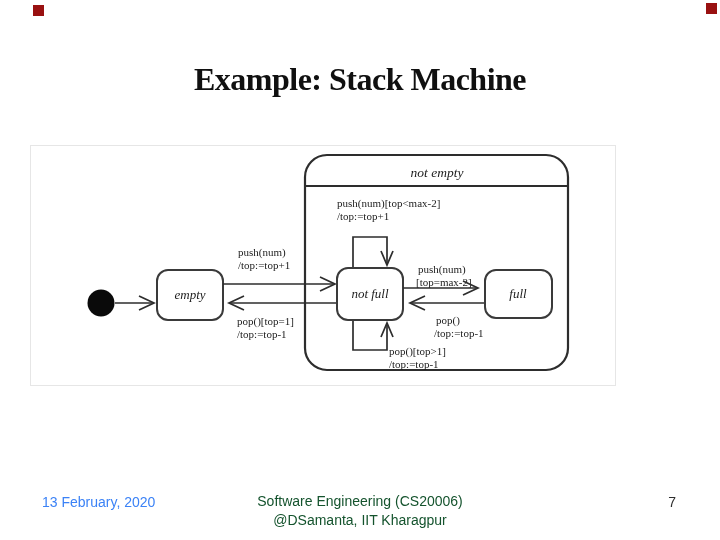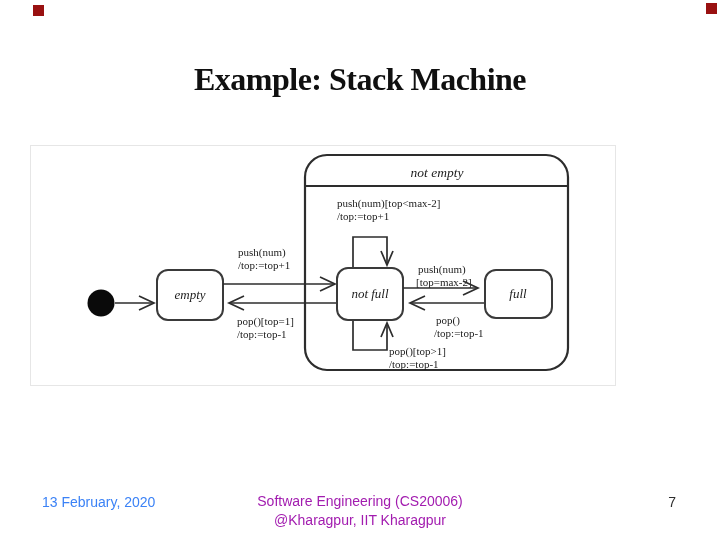--- a/index.html
+++ b/index.html
@@ -39,21 +39,21 @@
     left:42px;top:494px;
     font-size:14px;
     color:#3b82f6;
   }
   .footer-center{
     position:absolute;
     left:0;right:0;top:492px;
     text-align:center;
     font-size:14px;
     line-height:19px;
-    color:#a21caf;
+    color:#14532d;
   }
   .footer-page{
     position:absolute;
     right:44px;top:494px;
     font-size:14px;
     color:#2e2e2e;
   }
   text{
     font-family:"Liberation Serif","DejaVu Serif",serif;
     fill:#1c1c1c;
@@ -156,17 +156,17 @@
     <g>
       <rect x="485" y="270" width="67" height="48" rx="11" fill="#ffffff" stroke="#3a3a3a" stroke-width="2"></rect>
       <text class="state-name" x="518" y="298" text-anchor="middle">full</text>
     </g>
 
   </svg>
 
   <div class="footer-date">13 February, 2020</div>
   <div class="footer-center">
     <div>Software Engineering (CS20006)</div>
-    <div>@Kharagpur, IIT Kharagpur</div>
+    <div>@DSamanta, IIT Kharagpur</div>
   </div>
   <div class="footer-page">7</div>
 
 </div>
 
 </body></html>

